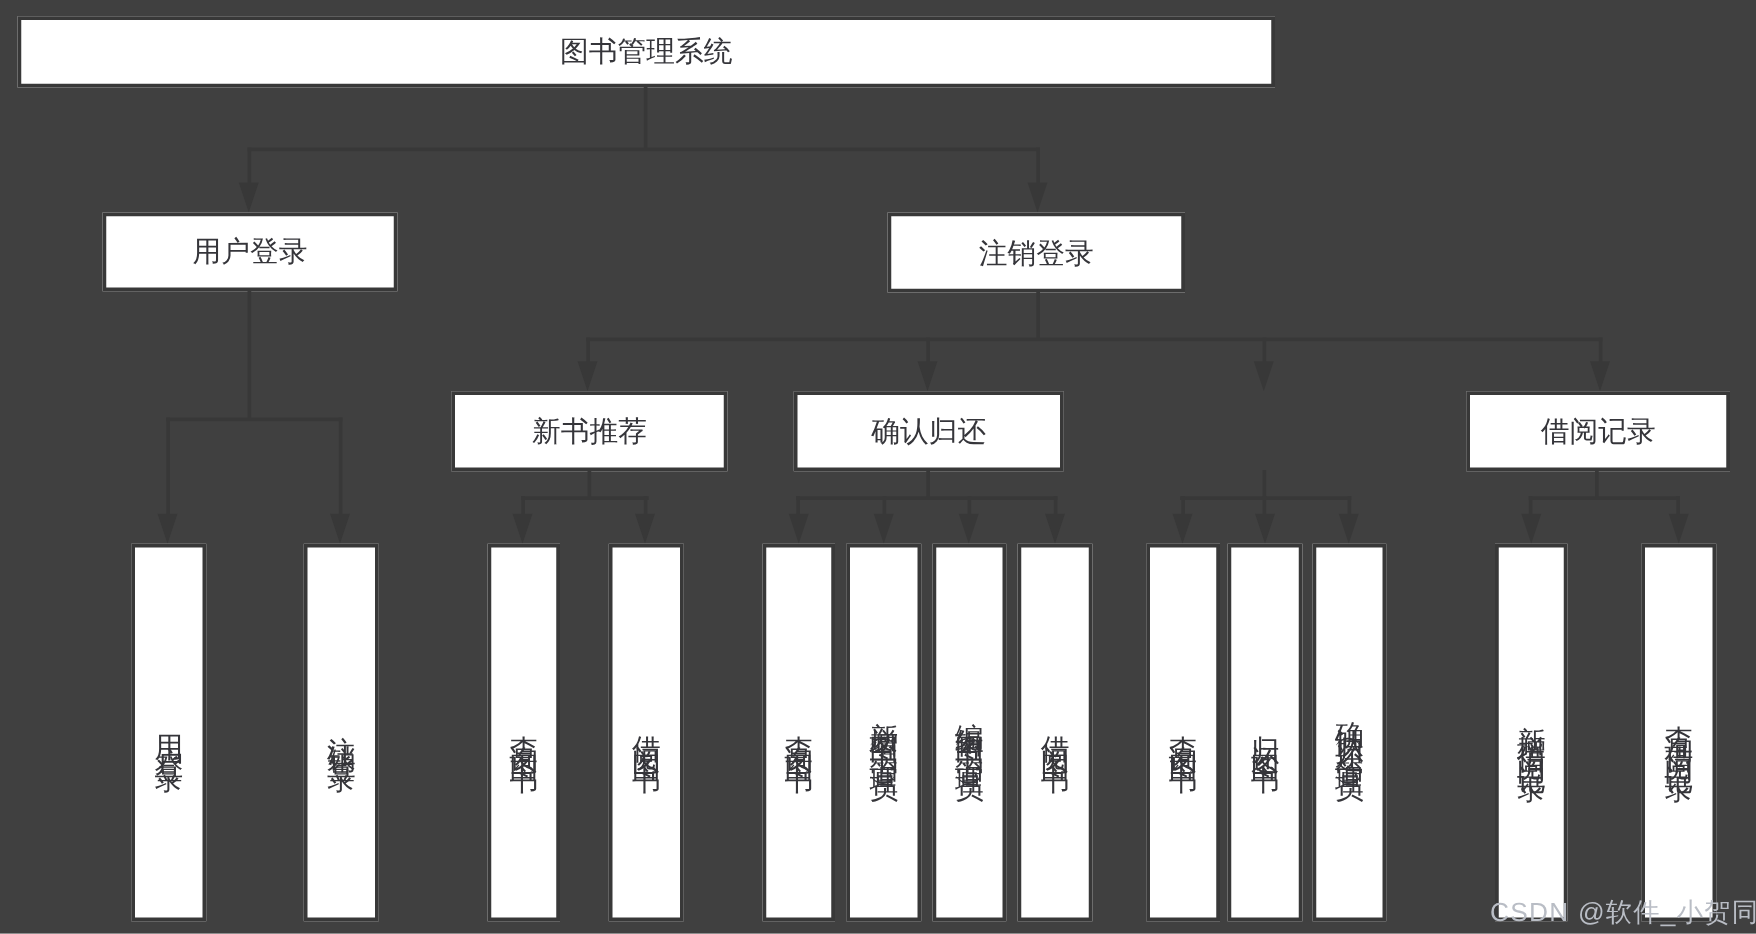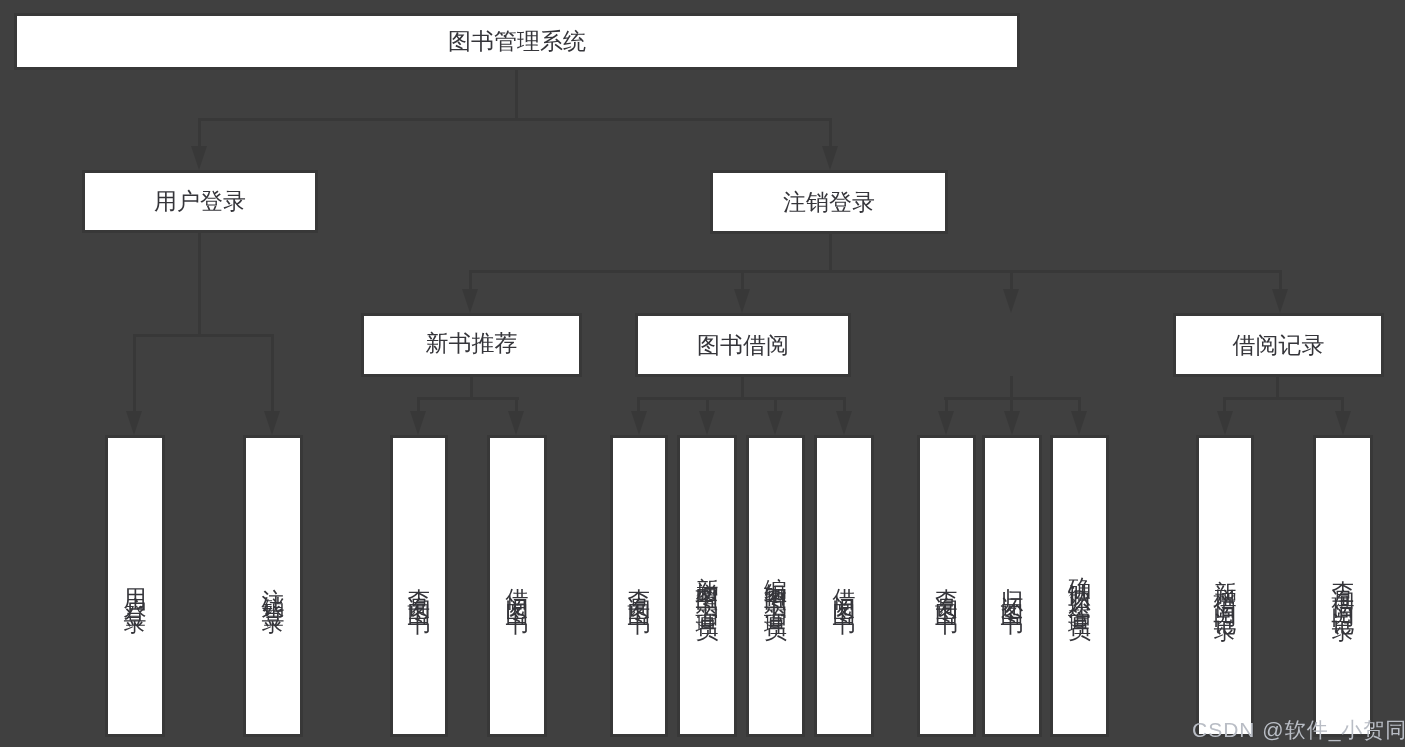--- a/index.html
+++ b/index.html
@@ -40,21 +40,21 @@
   .watermark{
     position:absolute;left:1192px;top:716px;
     font-size:21px;color:var(--wm);letter-spacing:1px;
     z-index:10;white-space:nowrap;
   }
   
   .root{left:14px;top:13px;width:1000px;height:51px;}
   .l2-login{left:82px;top:170px;width:230px;height:57px;}
   .l2-mgmt{left:710px;top:170px;width:232px;height:58px;}
   .l3{top:313px;height:58px;}
-  .l3-newbook{left:361px;width:215px;font-family:Liberation Mono, monospace;}
+  .l3-newbook{left:361px;width:215px;}
   .l3-borrow{left:635px;width:210px;}
   .l3-current{left:904px;width:210px;}
   .l3-records{left:1173px;width:205px;}
   .leaf{top:435px;height:296px;}
   .lf1{left:105px;width:54px;}
   .lf2{left:243px;width:54px;}
   .lf3{left:390px;width:52px;}
   .lf4{left:487px;width:54px;}
   .lf5{left:610px;width:52px;}
   .lf6{left:677px;width:54px;}
@@ -97,21 +97,21 @@
   <div class="v-line" style="left:469px;top:270px;height:22px;"></div>
   <div class="v-line" style="left:741px;top:270px;height:22px;"></div>
   <div class="v-line" style="left:1010px;top:270px;height:22px;"></div>
   <div class="v-line" style="left:1279px;top:270px;height:22px;"></div>
   <div class="arrow" style="left:462px;top:289px;"></div>
   <div class="arrow" style="left:734px;top:289px;"></div>
   <div class="arrow" style="left:1003px;top:289px;"></div>
   <div class="arrow" style="left:1272px;top:289px;"></div>
 
   <div class="box l3 l3-newbook">新书推荐</div>
-  <div class="box l3 l3-borrow">图书借阅</div>
+  <div class="box l3 l3-borrow">确认归还</div>
   <div class="box l3 l3-records">借阅记录</div>
 
   <div class="v-line" style="left:470px;top:376px;height:23px;"></div>
   <div class="h-line" style="left:417px;top:397px;width:102px;"></div>
   <div class="v-line" style="left:417px;top:397px;height:16px;"></div>
   <div class="v-line" style="left:515px;top:397px;height:16px;"></div>
   <div class="arrow" style="left:410px;top:411px;"></div>
   <div class="arrow" style="left:508px;top:411px;"></div>
 
   <div class="v-line" style="left:741px;top:376px;height:23px;"></div>

